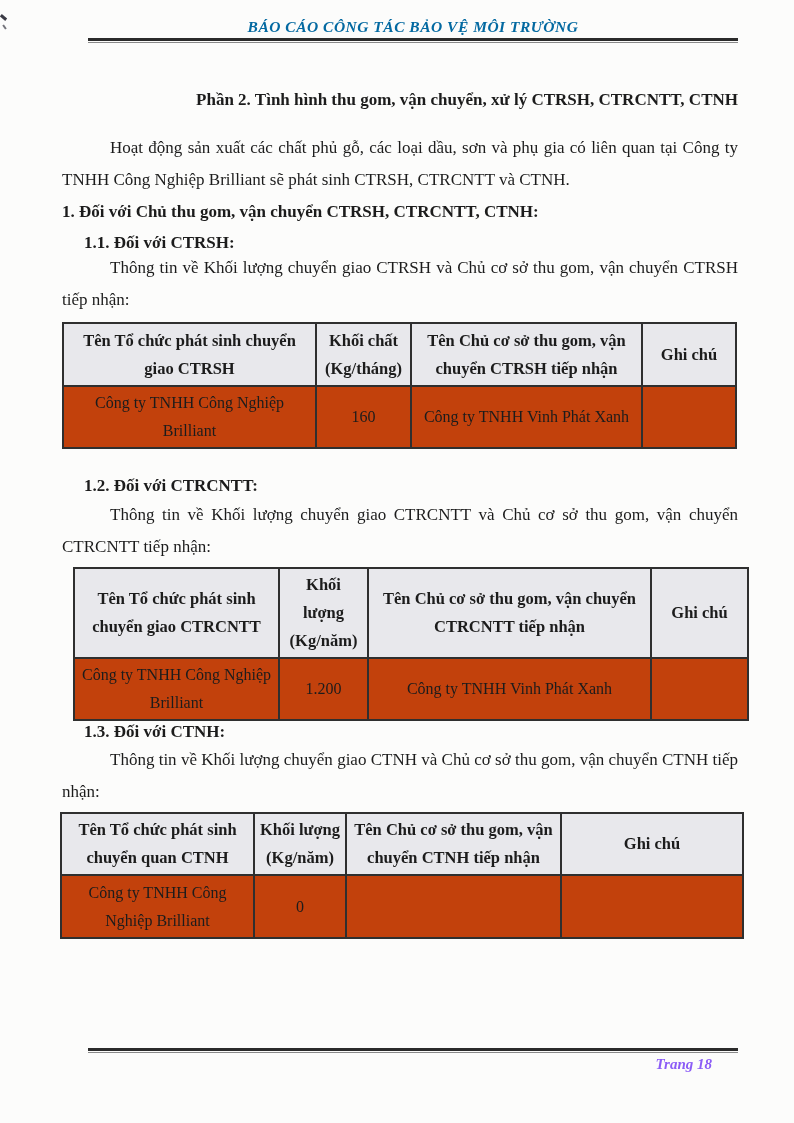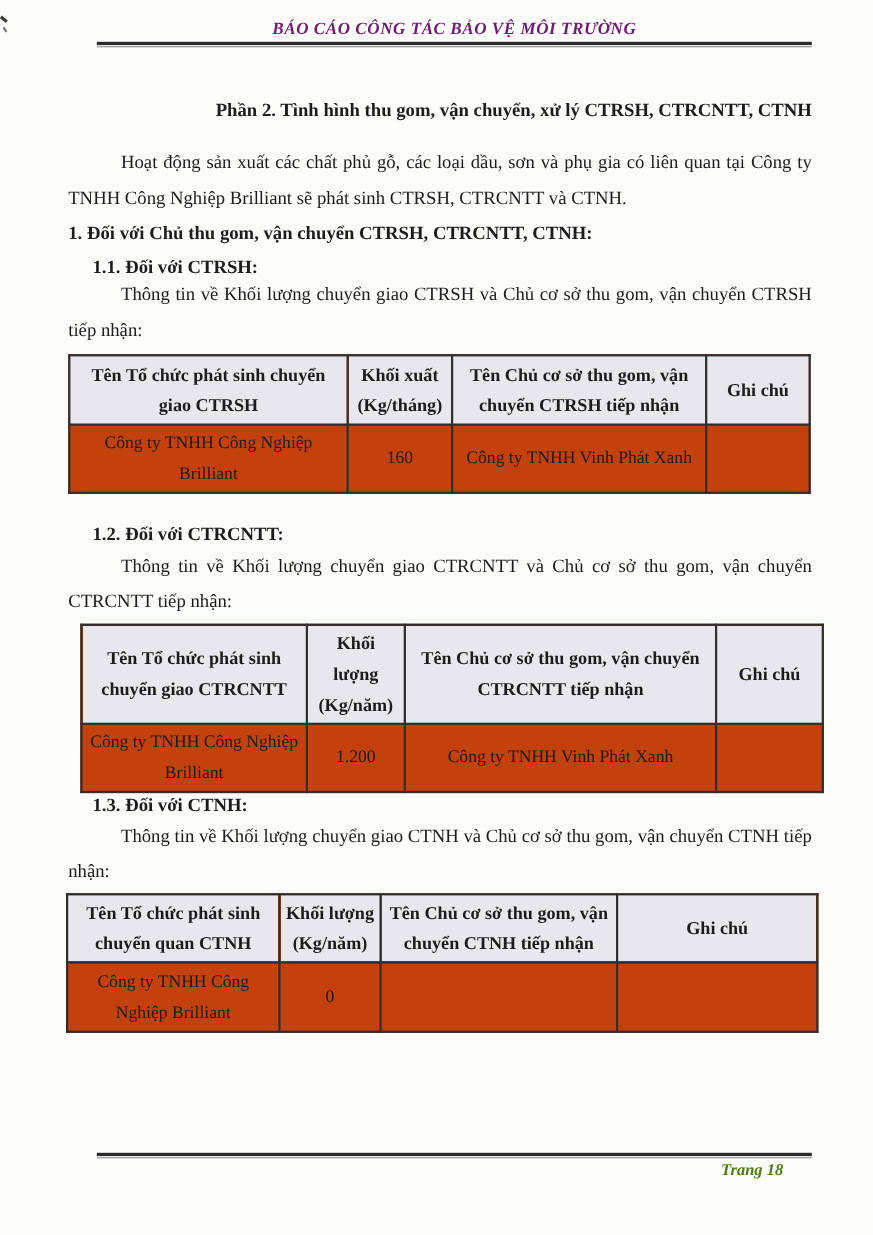--- a/index.html
+++ b/index.html
@@ -10,29 +10,29 @@
     margin:0 auto;
     background:#fcfcfb;
     color:#1c1c1c;
     font-family:"Liberation Serif","DejaVu Serif",serif;
     overflow:hidden;
   }
   
   .doc-header { position:absolute; top:16px; left:88px; width:650px; text-align:center; }
   .doc-header .htitle {
     font-style:italic; font-weight:bold; font-size:15.5px; letter-spacing:.5px;
-    color:#701a75; line-height:22px;
+    color:#0369a1; line-height:22px;
   }
   .rule-thick { height:3px; background:#2b2b2b; }
   .rule-thin  { height:1px; background:#8a8a8a; margin-top:1px; }
   .doc-footer-rule { position:absolute; top:1048px; left:88px; width:650px; }
   .doc-footer-page {
     position:absolute; top:1056px; left:88px; width:650px;
     text-align:right; padding-right:26px;
-    font-style:italic; font-weight:600; font-size:15px; color:#4d7c0f;
+    font-style:italic; font-weight:600; font-size:15px; color:#8b5cf6;
   }
   
   .blk { position:absolute; left:62px; width:676px; font-size:17px; line-height:31.5px; }
   .title-blk { top:84px; text-align:right; font-weight:bold; }
   .para { text-align:justify; }
   .indent { text-indent:48px; }
   .h-main { top:196px; font-weight:bold; }
   .h-sub  { font-weight:bold; padding-left:22px; }
   
   table.doc-table {
@@ -82,21 +82,21 @@
   <table class="doc-table" style="top:322px; left:62px; width:673px;">
     <colgroup>
         <col style="width:253px">
         <col style="width:95px">
         <col style="width:231px">
         <col style="width:94px">
       </colgroup>
     <tbody>
         <tr style="height:63px;">
       <th>Tên Tổ chức phát sinh chuyển giao CTRSH</th>
-      <th>Khối xuất (Kg/tháng)</th>
+      <th>Khối chất (Kg/tháng)</th>
       <th>Tên Chủ cơ sở thu gom, vận chuyển CTRSH tiếp nhận</th>
       <th>Ghi chú</th>
     </tr>
     <tr style="height:62px;">
       <td>Công ty TNHH Công Nghiệp Brilliant</td>
       <td>160</td>
       <td>Công ty TNHH Vinh Phát Xanh</td>
       <td></td>
     </tr>
   </tbody>

